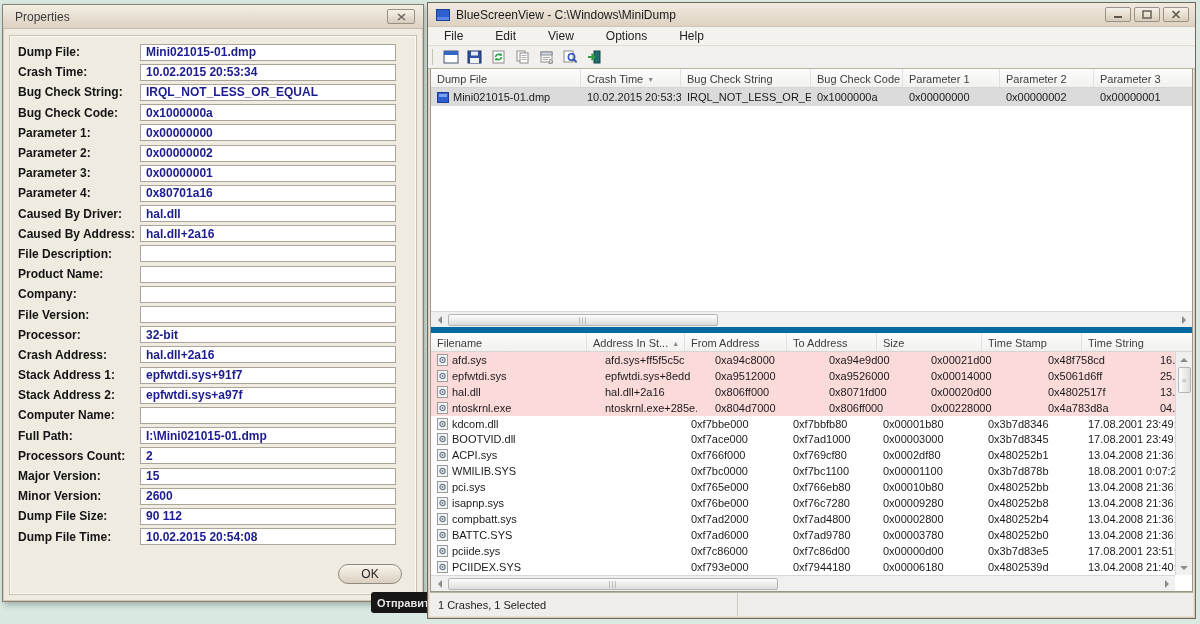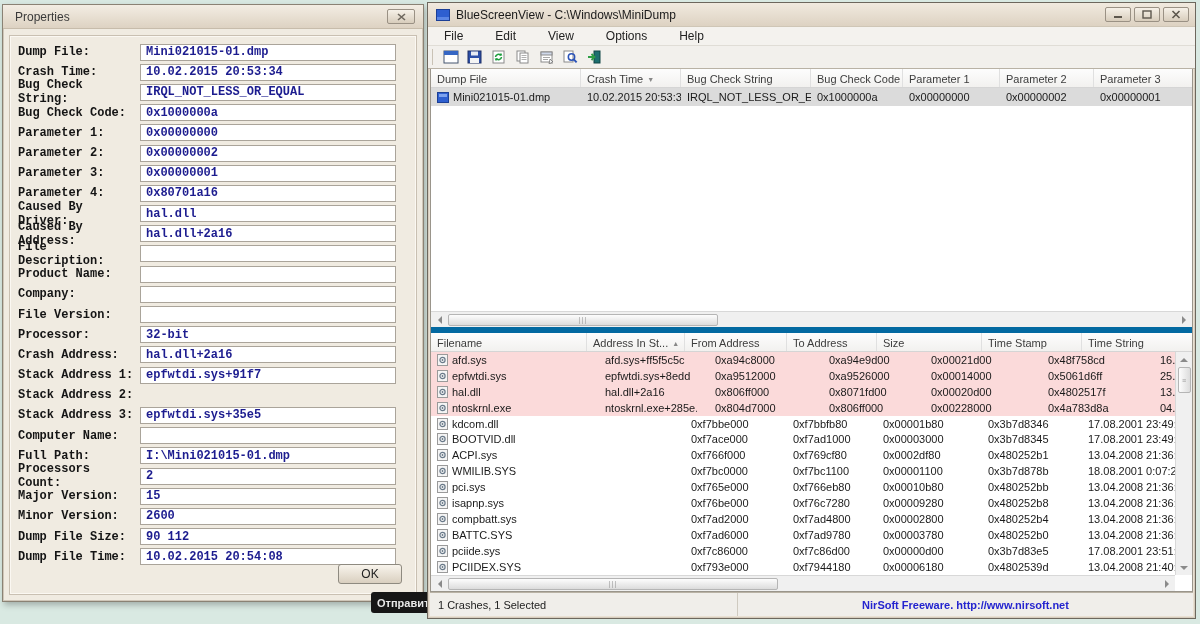--- a/index.html
+++ b/index.html
@@ -13,28 +13,28 @@
     background:#f0ebe1; border:1px solid #8a8274;
     box-shadow:0 0 0 1px #cfc6b8 inset, 2px 3px 6px rgba(0,0,0,.25); }
   .dialog-titlebar { height:24px; background:linear-gradient(#f3ede3,#ddd2c2);
     display:flex; align-items:center; padding:0 8px 0 12px; border-bottom:1px solid #c7bcab;gap:8px; }
   .dialog-title { font-size:12px; color:#3a3a3a; }
   .dlg-close { margin-left:auto; width:28px; height:15px; border:1px solid #9a9184; border-radius:2px;
     background:linear-gradient(#f6f1e8,#d8cdbc); display:flex; align-items:center; justify-content:center;
     color:#6d675d; font-size:9px; font-weight:bold; cursor:default; }
   .dialog-inner { position:absolute; left:6px; top:30px; right:6px; bottom:6px;
     border:1px solid #c9c0b2; background:#f0ebe1; box-shadow:0 0 0 1px #fbf8f2 inset; }
-  .fields { position:absolute; left:8px; top:6px; right:20px;font-family:Liberation Mono, monospace; }
+  .fields { position:absolute; left:8px; top:6px; right:20px; }
   .field-row { display:flex; align-items:center; height:20.2px; }
   .field-label { width:122px; font-size:12px; font-weight:bold; color:#141414; flex:none; }
   .field-box { flex:1; height:17px; background:#fff; border:1px solid #aaa49a;
     padding:0 5px; display:flex; align-items:center; overflow:hidden; }
   .field-value { font-size:12px; font-weight:bold; color:#1c1c8f; white-space:nowrap; }
   .ok-button { position:absolute; right:14px; bottom:10px; width:64px; height:20px;
-    border:1px solid #8e8a80; border-radius:3px; background:linear-gradient(#f8f4ec,#d9cfbf);
+    border:1px solid #8e8a80; border-radius:10px; background:linear-gradient(#f8f4ec,#d9cfbf);
     font-size:12px; color:#222; display:flex; align-items:center; justify-content:center; }
 
   
   .dark-tooltip { position:absolute; left:371px; top:592px; width:57px; height:21px;
     background:#161616; border-radius:3px 0 0 3px; color:#e8e8e8; font-size:11px; font-weight:bold;
     display:flex; align-items:center; padding-left:6px; overflow:hidden; white-space:nowrap; z-index:1; }
 
   
   .main-window { position:absolute; left:427px; top:2px; width:769px; height:617px;
     background:#e9e0d3; border:1px solid #6d675d; box-shadow:0 0 0 1px #d6ccbd inset; z-index:2;
@@ -239,28 +239,25 @@
 
           <div class="field-row">
             <span class="field-label">Stack Address 1:</span>
             <span class="field-box">
               <span class="field-value">epfwtdi.sys+91f7</span>
             </span>
           </div>
 
           <div class="field-row">
             <span class="field-label">Stack Address 2:</span>
-          </div>
-
-          <div class="field-row">
-            <span class="field-label">Stack Address 3:</span>
-            <span class="field-box">
-              <span class="field-value">epfwtdi.sys+35e5</span>
-            </span>
-          </div>
+            <span class="field-box">
+              <span class="field-value">epfwtdi.sys+a97f</span>
+            </span>
+          </div>
+
 
           <div class="field-row">
             <span class="field-label">Computer Name:</span>
             <span class="field-box">
               <span class="field-value"></span>
             </span>
           </div>
 
           <div class="field-row">
             <span class="field-label">Full Path:</span>
@@ -735,17 +732,16 @@
           <span class="sb-thumb-h" style="width:330px">|||</span>
           <span class="sb-btn" style="margin-left:auto">
               <span class="arrow-r"></span>
             </span>
         </div>
       </div>
     </div>
 
     <div class="statusbar">
       <span class="status-left">1 Crashes, 1 Selected</span>
-      <span class="status-right">NirSoft Freeware.  http://www.nirsoft.net</span>
     </div>
 
   </div>
 </div>
 
 </body></html>

